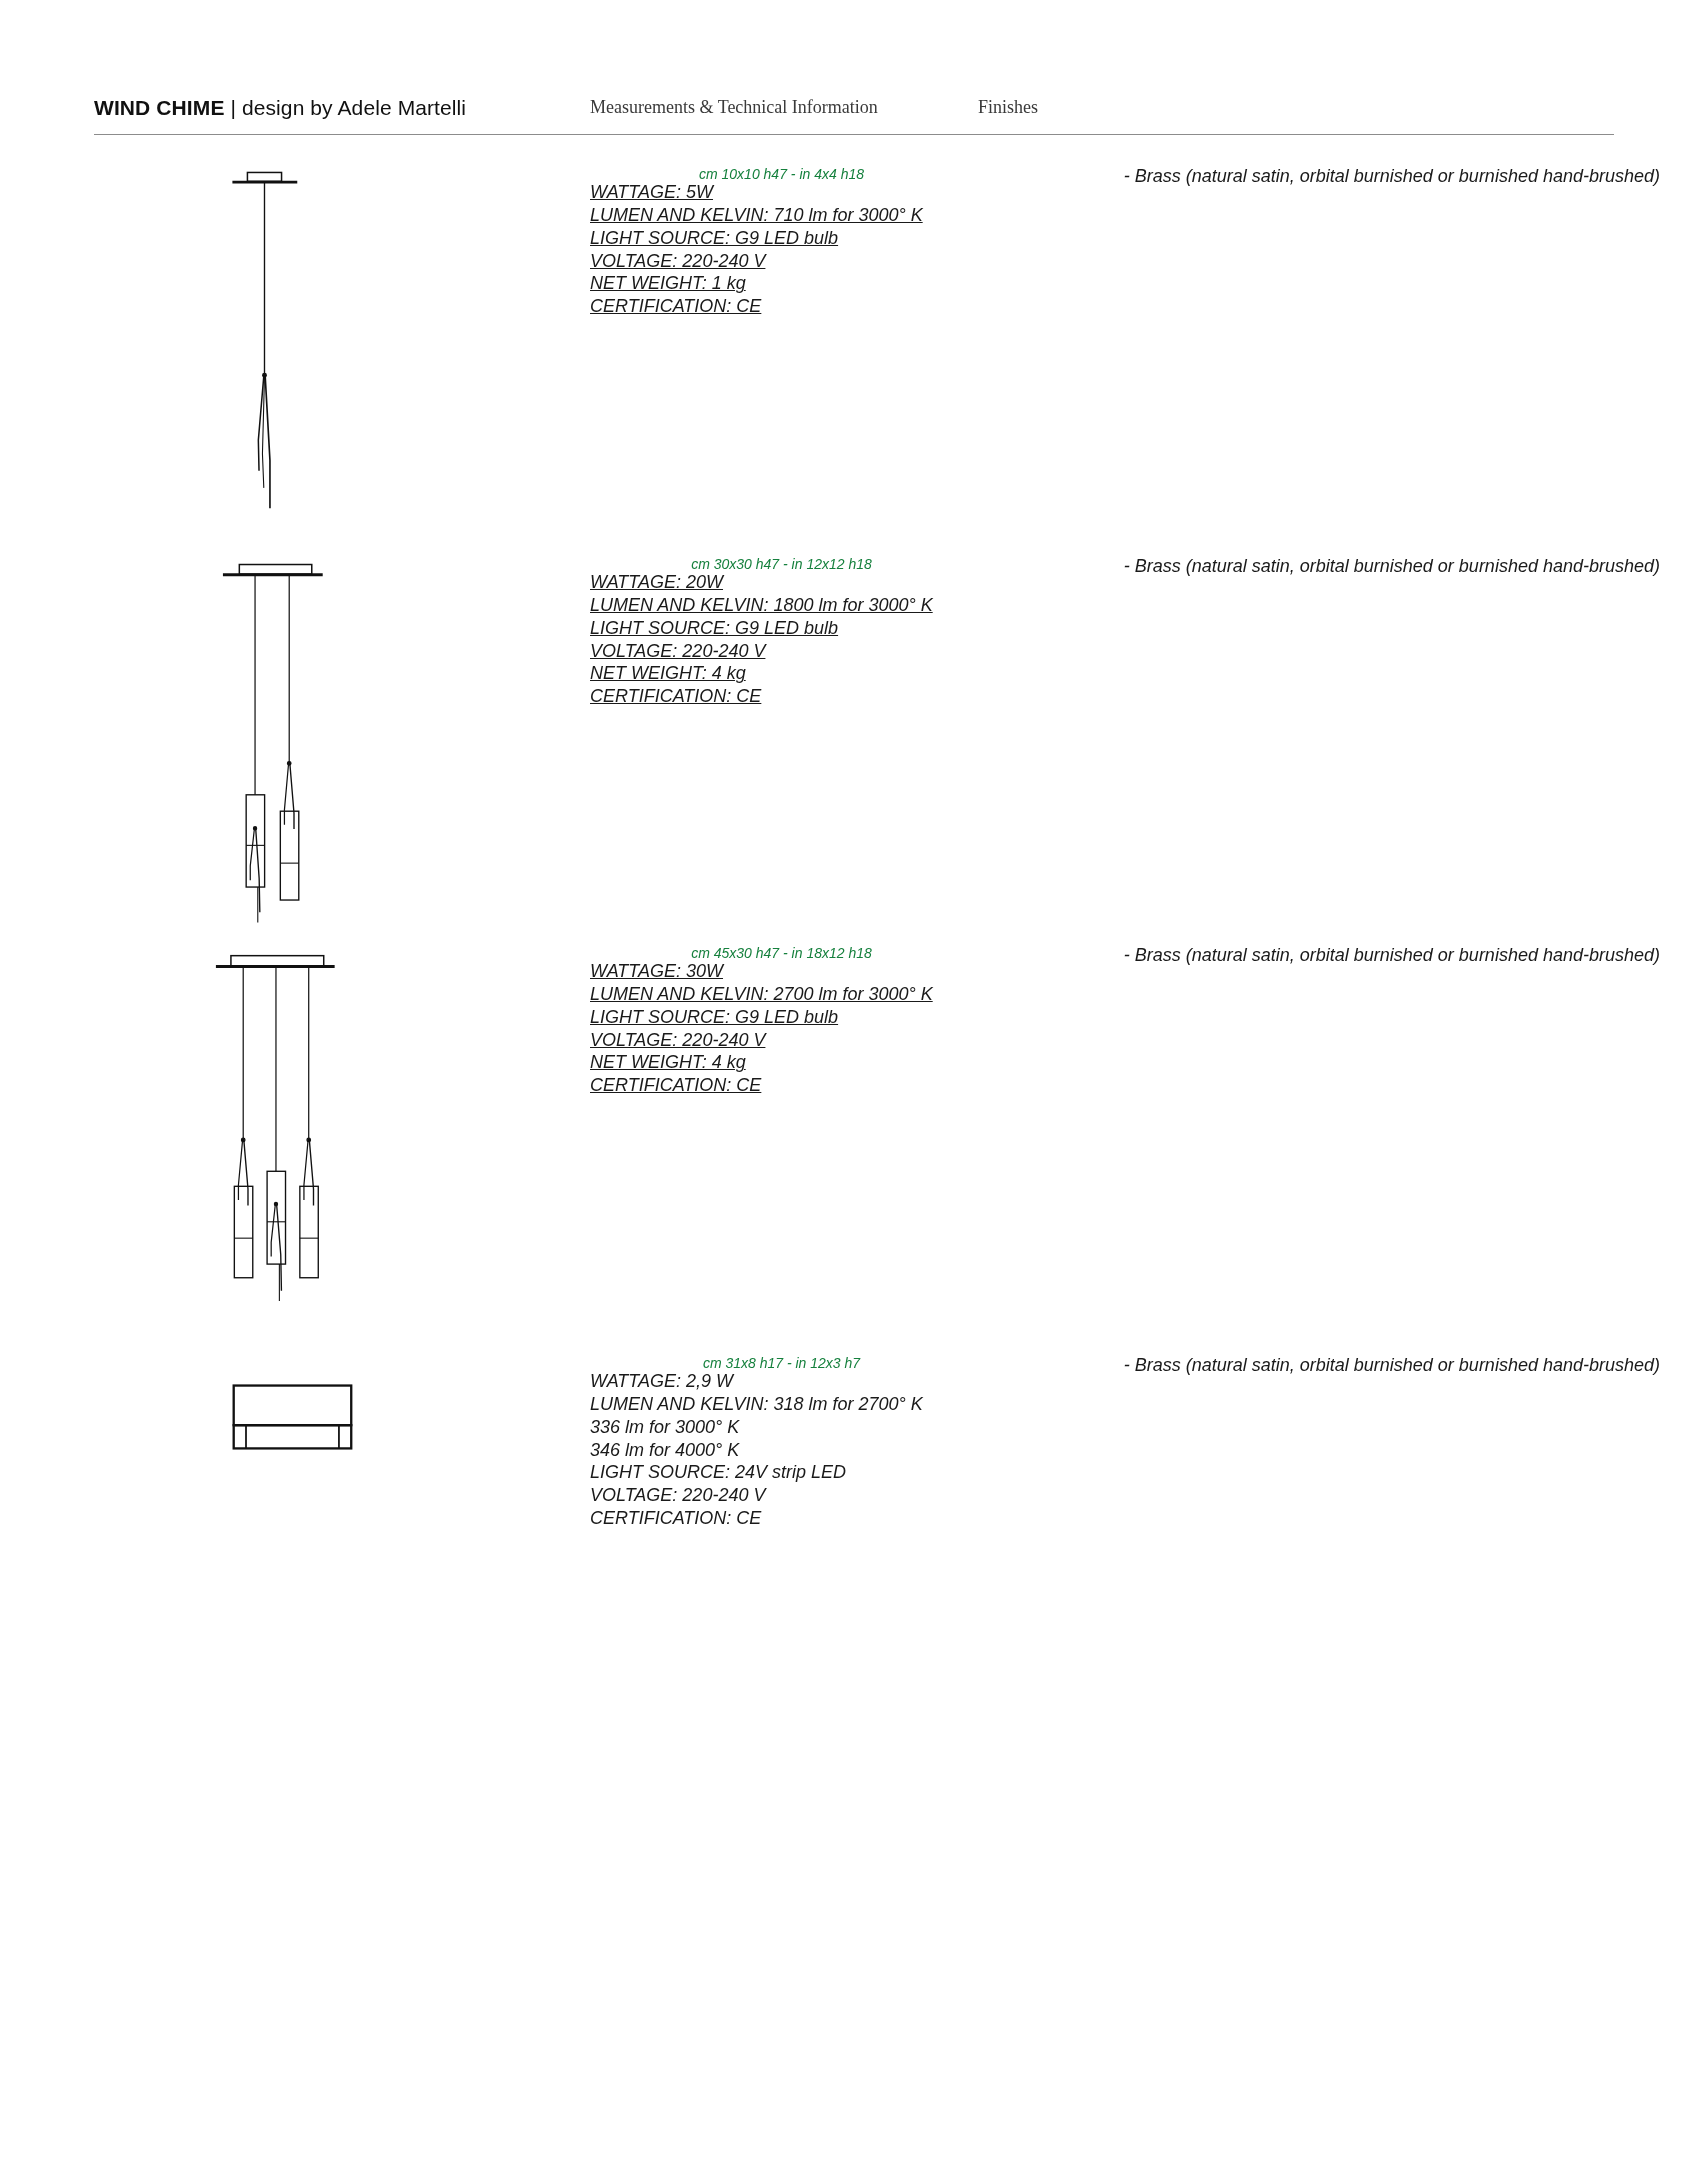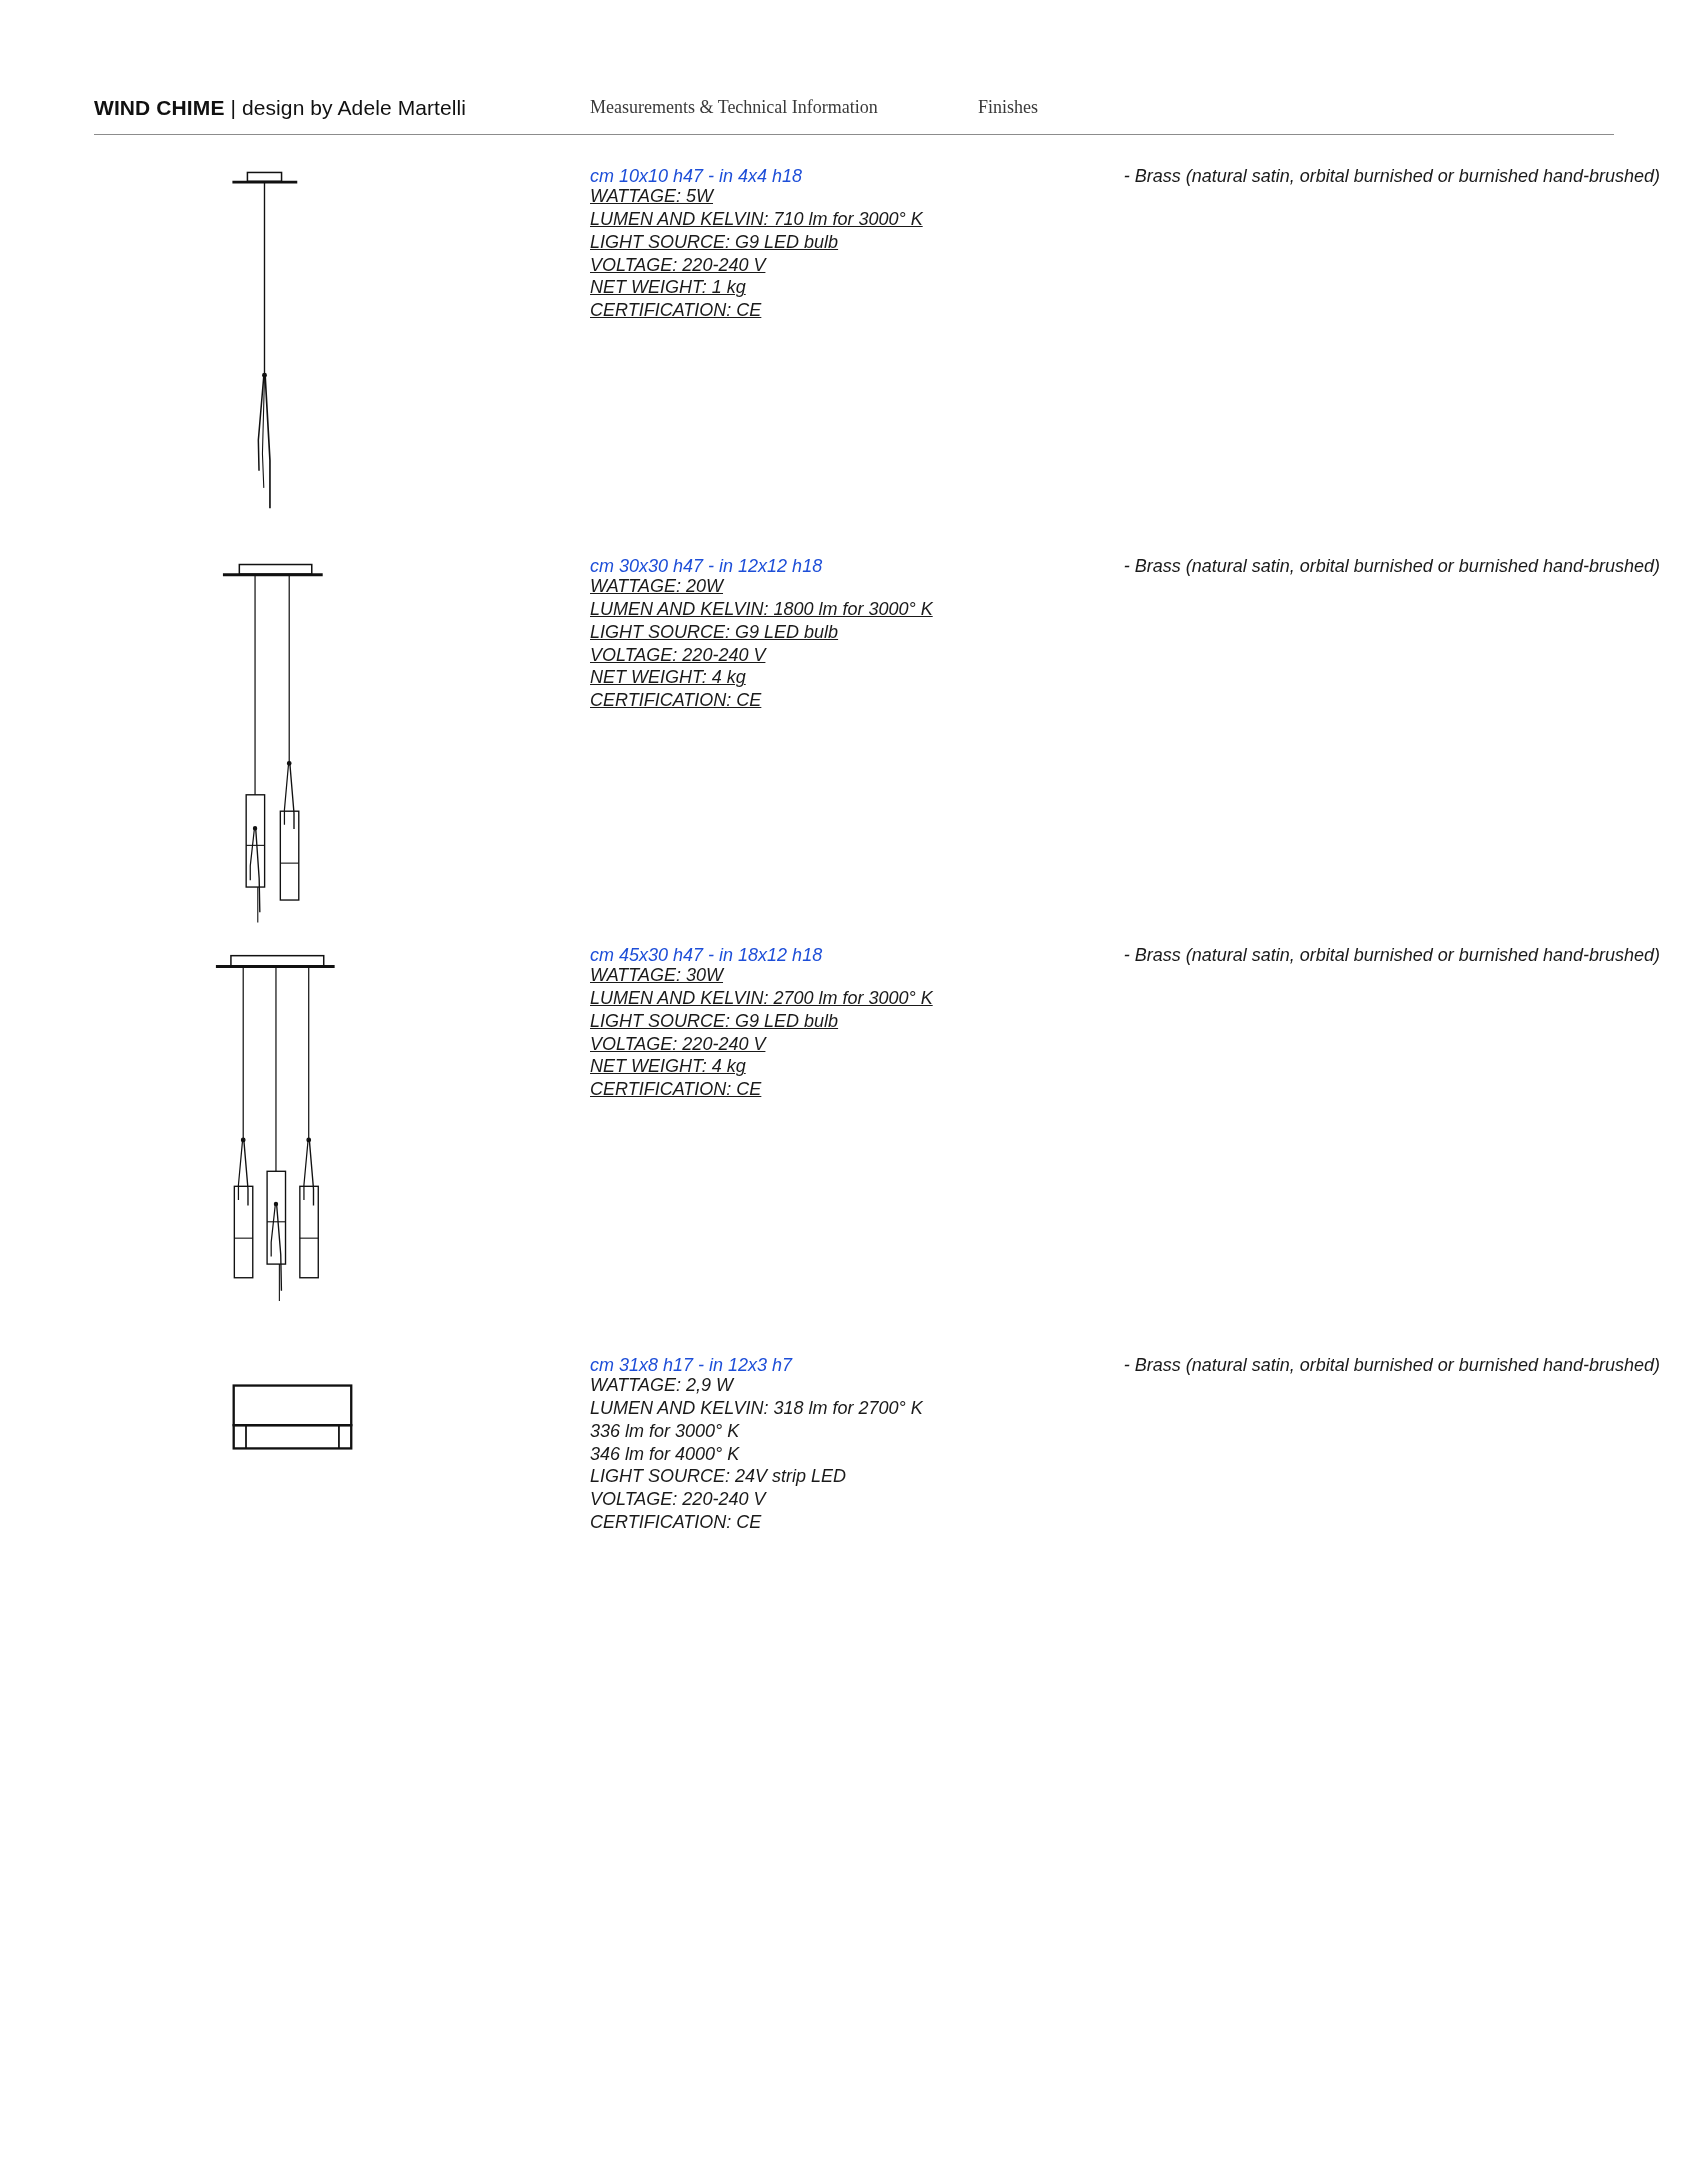--- a/index.html
+++ b/index.html
@@ -84,24 +84,25 @@
   .col-finish {
     position: absolute;
     left: 977px;
     top: 0;
     width: 683px;
     text-align: right;
   }
 
   .dim-line {
     font-style: italic;
-    font-size: 18px;
-    color: #1d4ed8;
+    font-size: 14px;
+    color: #15803d;
     white-space: nowrap;
     line-height: 1.0;
+    text-align: center;
   }
   .finish-line {
     font-style: italic;
     font-size: 18px;
     color: #1a1a1a;
     white-space: nowrap;
     line-height: 1.0;
   }
   .spec-block {
   }

